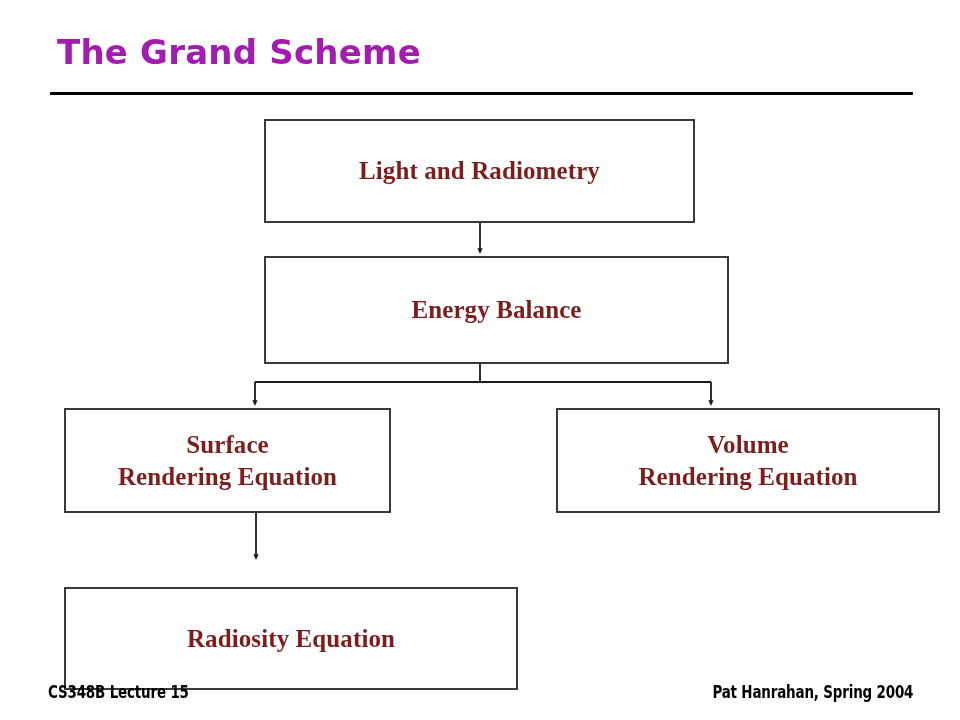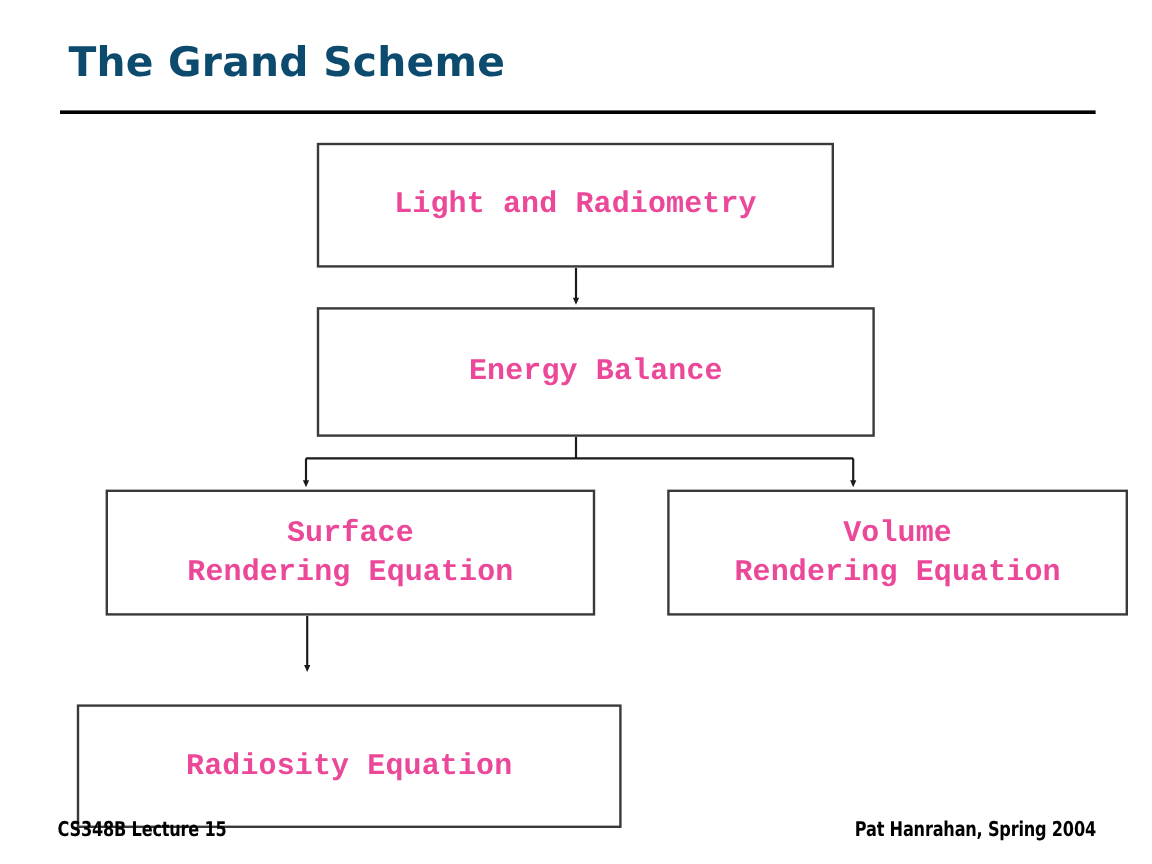--- a/index.html
+++ b/index.html
@@ -24,21 +24,21 @@
   
   #slide-title {
     position: absolute;
     left: 57px;
     top: 30px;
     font-family: "DejaVu Sans", sans-serif;
     font-weight: bold;
     font-size: 34px;
     line-height: 44px;
     letter-spacing: 0.2px;
-    color: #0c4a6e;
+    color: #a21caf;
     white-space: nowrap;
   }
   #title-rule {
     position: absolute;
     left: 50px;
     top: 92px;
     width: 863px;
     height: 3px;
     background: #000000;
   }
@@ -48,32 +48,32 @@
     position: absolute;
     box-sizing: border-box;
     background: #ffffff;
     border: 2px solid #3a3a3a;
     display: flex;
     align-items: center;
     justify-content: center;
     text-align: center;
   }
   .node-label {
-    font-family: Liberation Mono, monospace;
+    font-family: Liberation Serif, serif;
     font-weight: bold;
     font-size: 25px;
     line-height: 32px;
     letter-spacing: 0.1px;
-    color: #ec4899;
+    color: #7f1d1d;
     padding: 0 6px;
   }
 
   #box-light      { left: 264px; top: 119px; width: 431px; height: 104px; }
   #box-energy     { left: 264px; top: 256px; width: 465px; height: 108px; }
-  #box-surface    { left:  64px; top: 408px; width: 408px; height: 105px; margin-left: 24px; }
+  #box-surface    { left:  64px; top: 408px; width: 327px; height: 105px; }
   #box-volume     { left: 520px; top: 408px; width: 384px; height: 105px; margin-left: 36px; }
   #box-radiosity  { left:  64px; top: 562px; width: 454px; height: 103px; margin-top: 25px; }
 
   
   #connectors {
     position: absolute;
     left: 0;
     top: 0;
     width: 960px;
     height: 720px;

